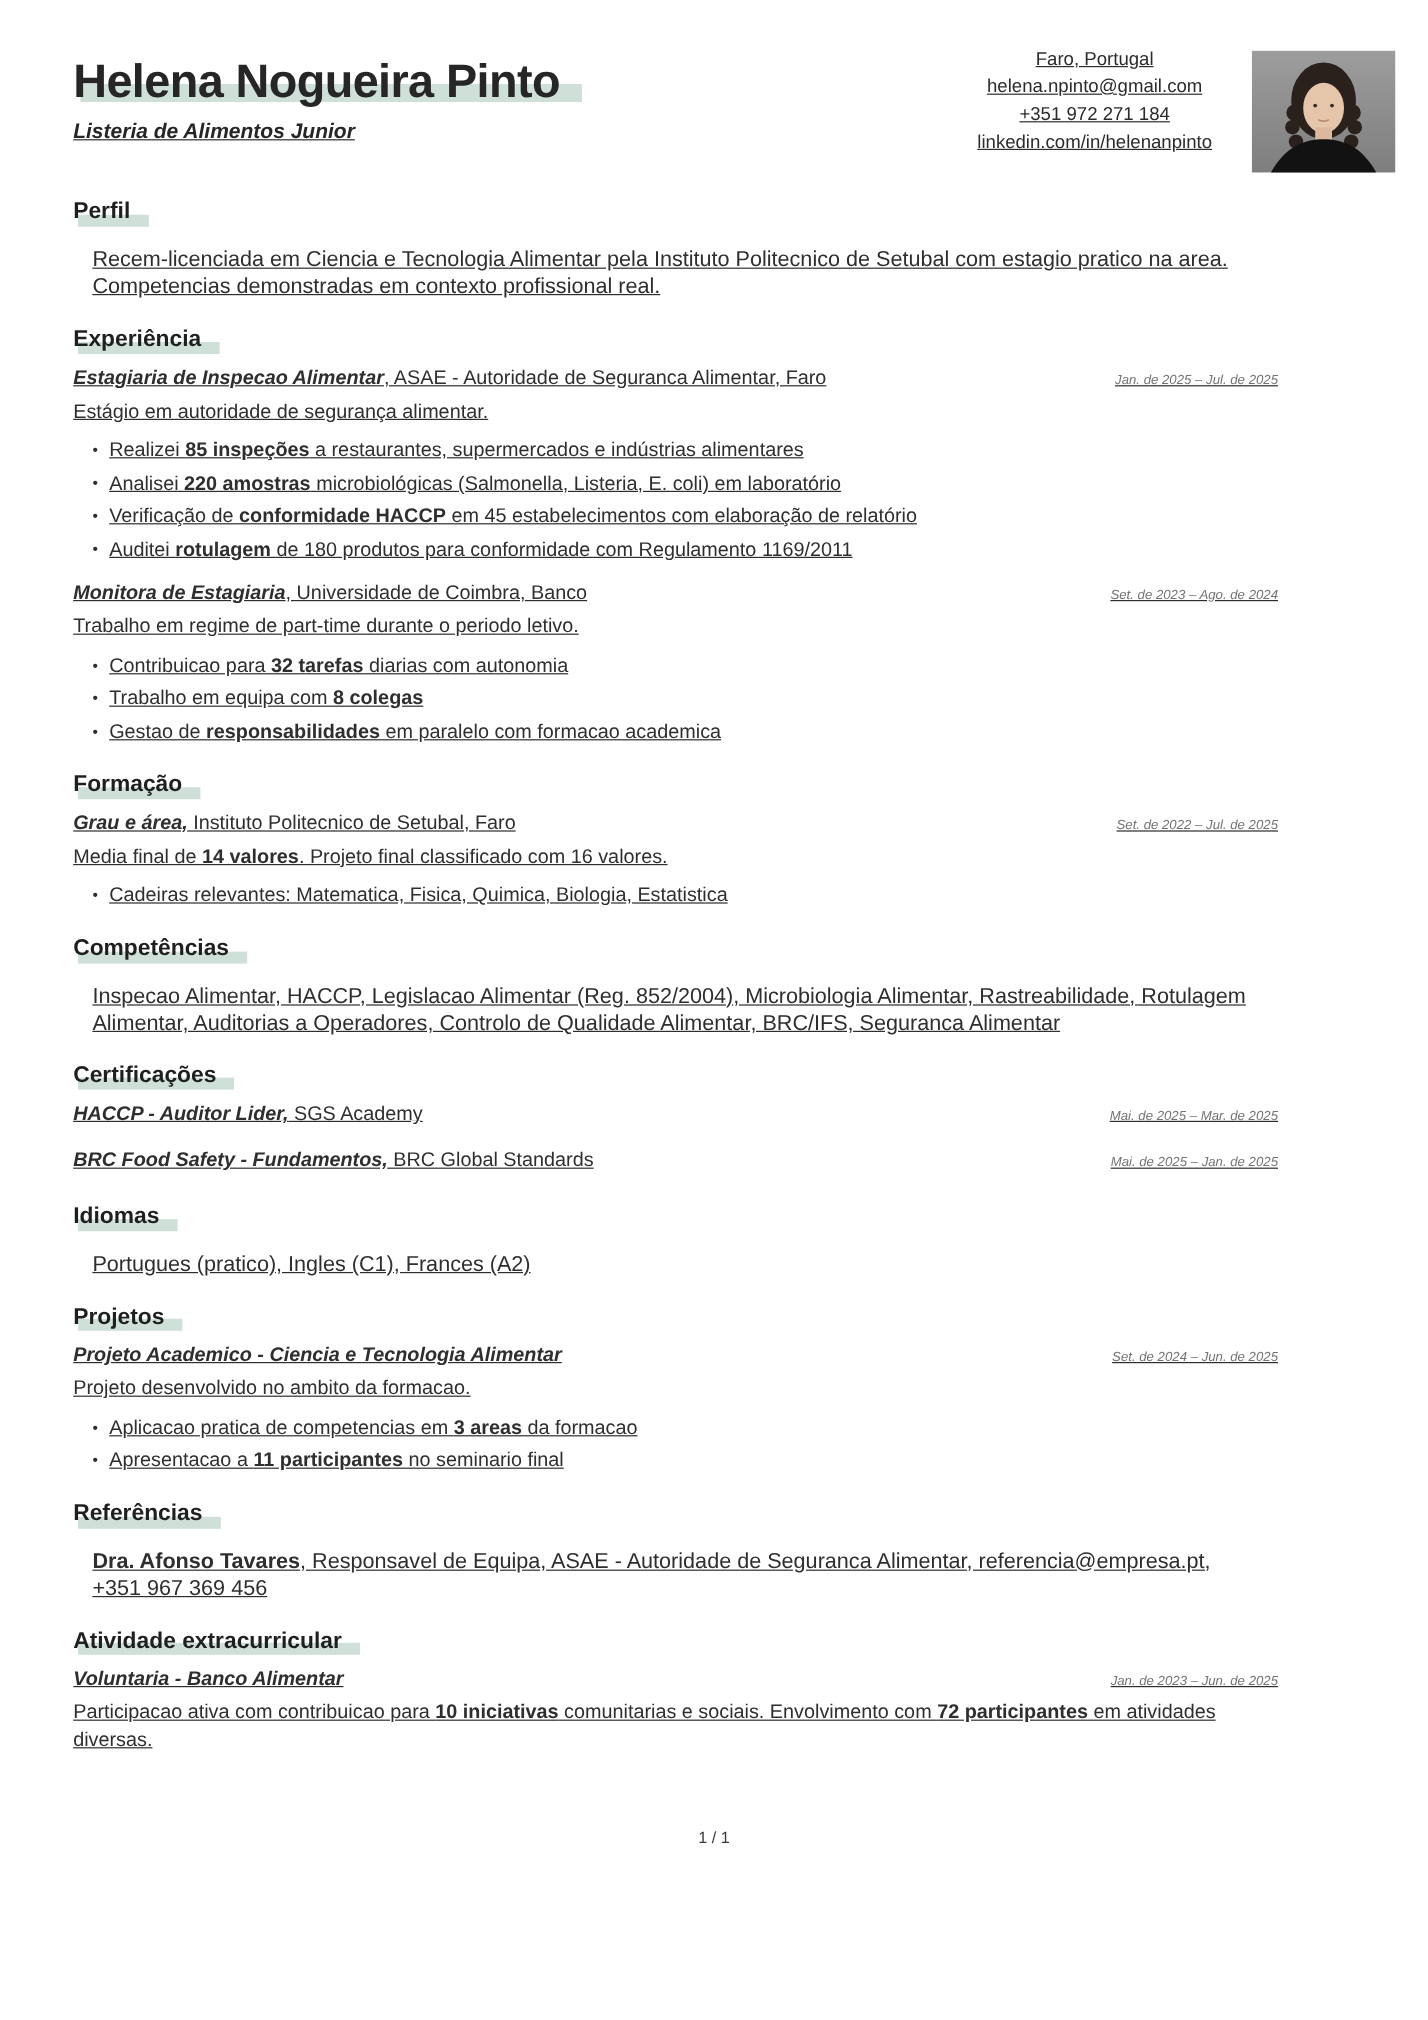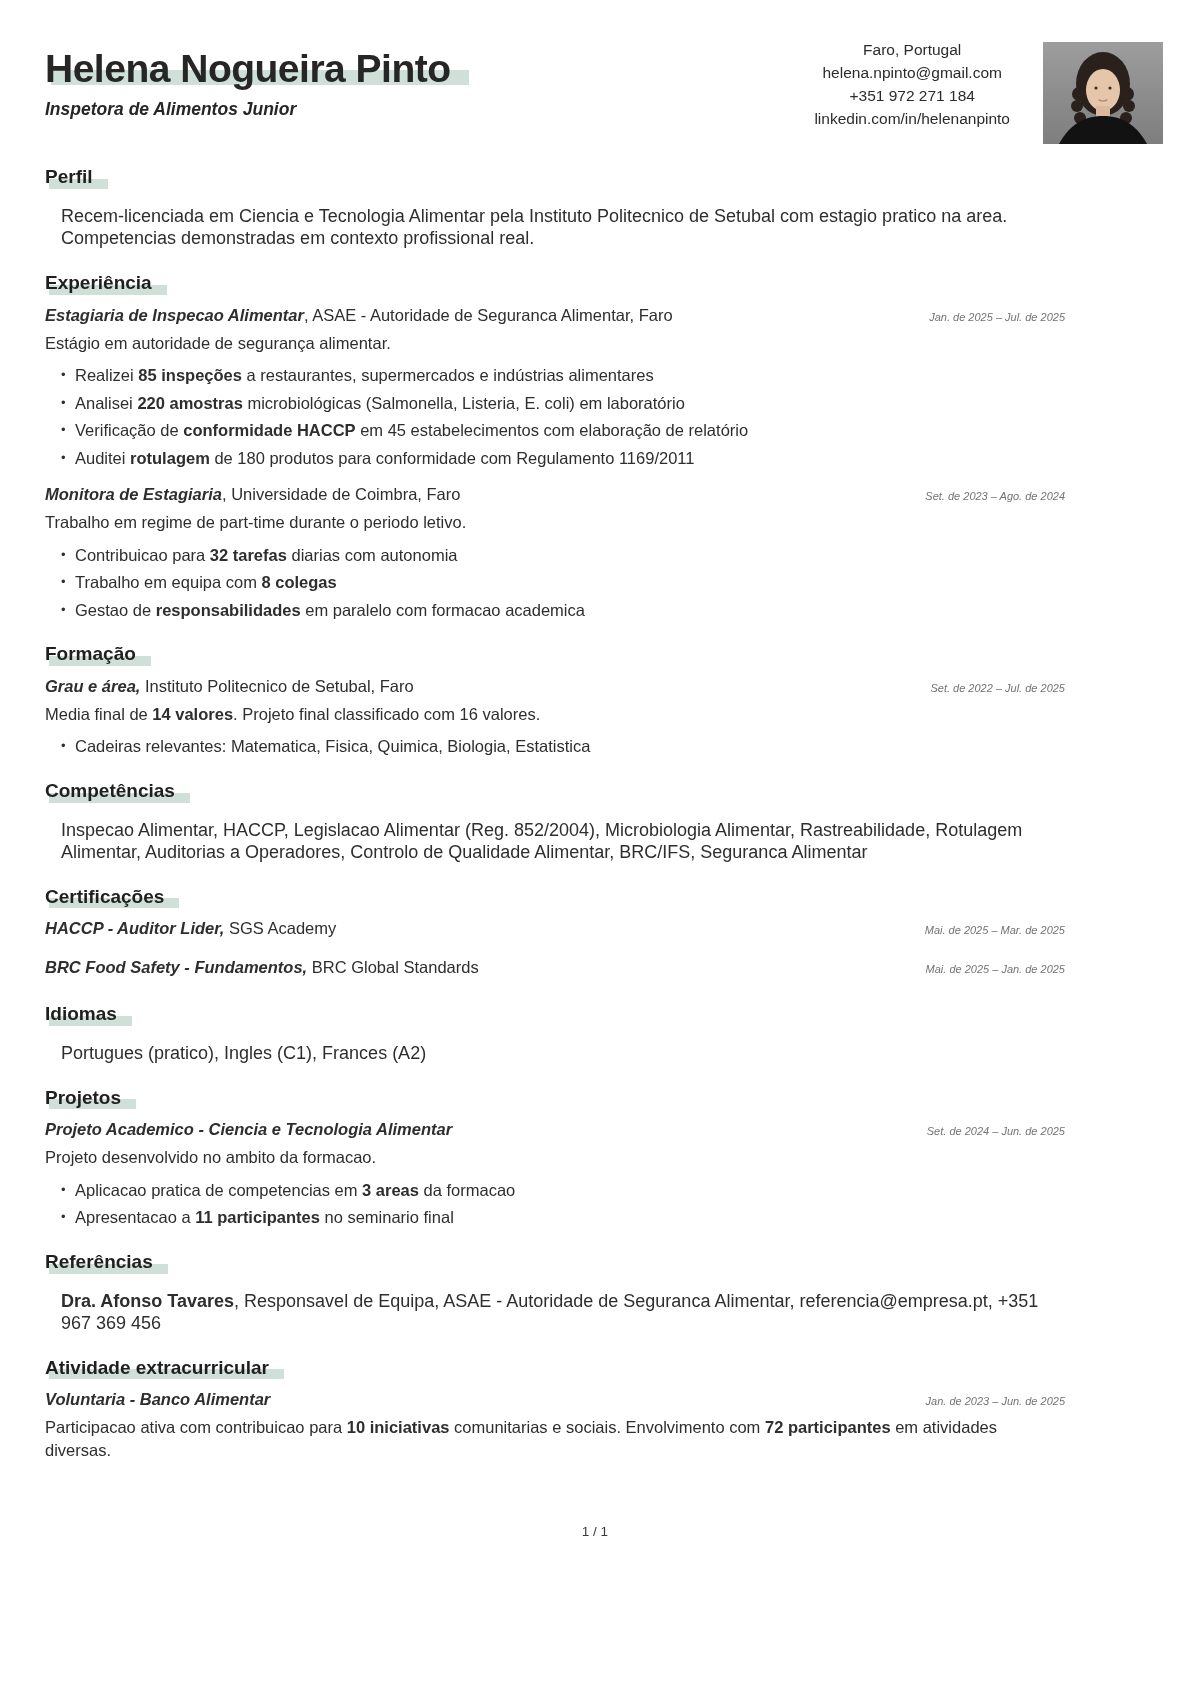--- a/index.html
+++ b/index.html
@@ -3,21 +3,21 @@
 <meta charset="utf-8">
 <style>
   :root{ --hl:#cfe0d8; --ink:#2e2e2e; }
   *{ box-sizing:border-box; }
   html,body{ margin:0; padding:0; background:#ffffff; }
   body{
     width:1190px; height:1683px; position:relative; overflow:hidden;
     font-family:"Liberation Sans","DejaVu Sans",sans-serif;
     color:var(--ink);
   }
-  .page{ position:relative; width:1190px; height:1563px; padding:34px 0 0 0; }
+  .page{ position:relative; width:1190px; height:1563px; padding:34px 0 0 16px;text-decoration:underline; }
 
   
   .header{ display:flex; align-items:flex-start; margin:0 27px 0 45px; }
   .name-block{ flex:1 1 auto; margin-top:14px; }
   .name{
     position:relative; display:inline-block; z-index:0;
     font-size:39px; font-weight:700; letter-spacing:-0.5px; color:#262626;
     margin:0; line-height:1.08;
   }
   .name::after{
@@ -72,21 +72,21 @@
   }
 </style>
 </head>
 <body>
 
 <div class="page">
 
   <div class="header">
     <div class="name-block">
       <h1 class="name">Helena Nogueira Pinto</h1>
-      <div class="job-title">Inspetora de Alimentos Junior</div>
+      <div class="job-title">Listeria de Alimentos Junior</div>
     </div>
     <div class="contact">
       <div>Faro, Portugal</div>
       <div>helena.npinto@gmail.com</div>
       <div>+351 972 271 184</div>
       <div>linkedin.com/in/helenanpinto</div>
     </div>
     <div class="photo">
       <svg viewBox="0 0 120 102" xmlns="http://www.w3.org/2000/svg">
         <defs>
@@ -132,21 +132,21 @@
           <p class="entry-summary">Estágio em autoridade de segurança alimentar.</p>
           <ul class="entry-bullets">
             <li class="bullet">Realizei <b>85 inspeções</b> a restaurantes, supermercados e indústrias alimentares</li>
             <li class="bullet">Analisei <b>220 amostras</b> microbiológicas (Salmonella, Listeria, E. coli) em laboratório</li>
             <li class="bullet">Verificação de <b>conformidade HACCP</b> em 45 estabelecimentos com elaboração de relatório</li>
             <li class="bullet">Auditei <b>rotulagem</b> de 180 produtos para conformidade com Regulamento 1169/2011</li>
           </ul>
         </div>
         <div class="entry">
           <div class="entry-head">
-            <div class="entry-title"><span class="t-emph">Monitora de Estagiaria</span><span class="t-rest">, Universidade de Coimbra, Faro</span></div>
+            <div class="entry-title"><span class="t-emph">Monitora de Estagiaria</span><span class="t-rest">, Universidade de Coimbra, Banco</span></div>
             <div class="entry-dates">Set. de 2023 – Ago. de 2024</div>
           </div>
           <p class="entry-summary">Trabalho em regime de part-time durante o periodo letivo.</p>
           <ul class="entry-bullets">
             <li class="bullet">Contribuicao para <b>32 tarefas</b> diarias com autonomia</li>
             <li class="bullet">Trabalho em equipa com <b>8 colegas</b></li>
             <li class="bullet">Gestao de <b>responsabilidades</b> em paralelo com formacao academica</li>
           </ul>
         </div>
       </section>

